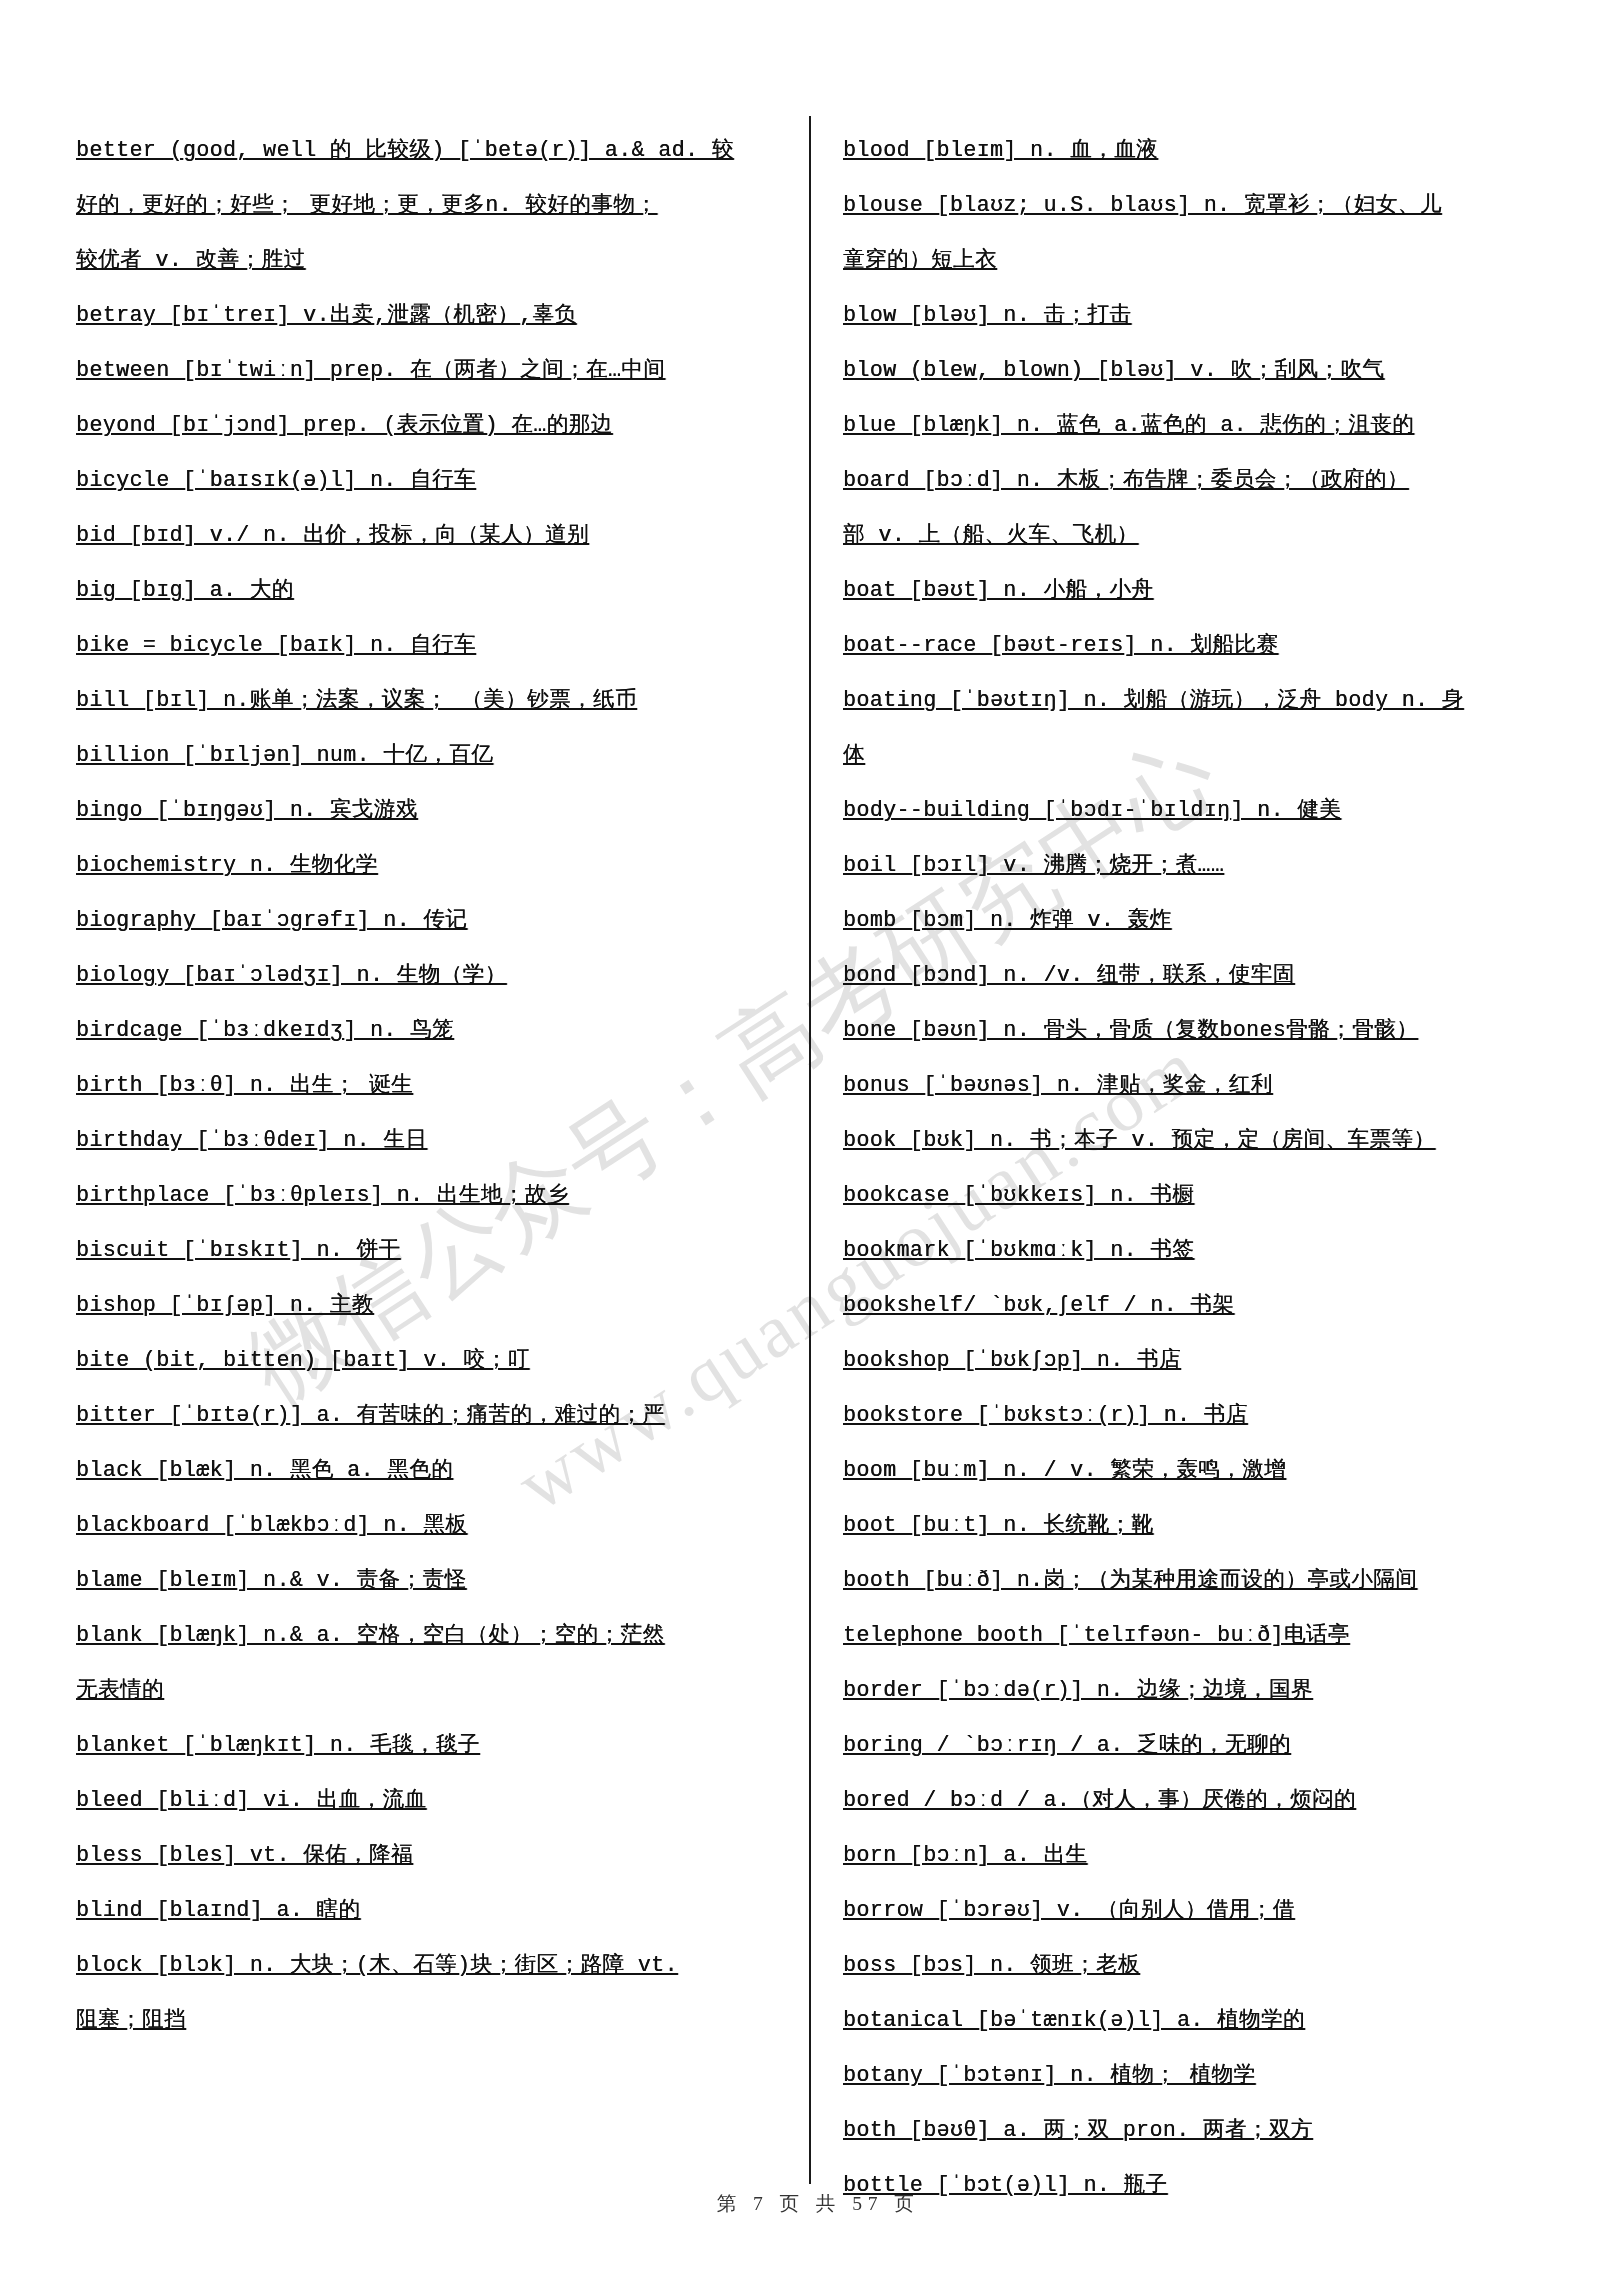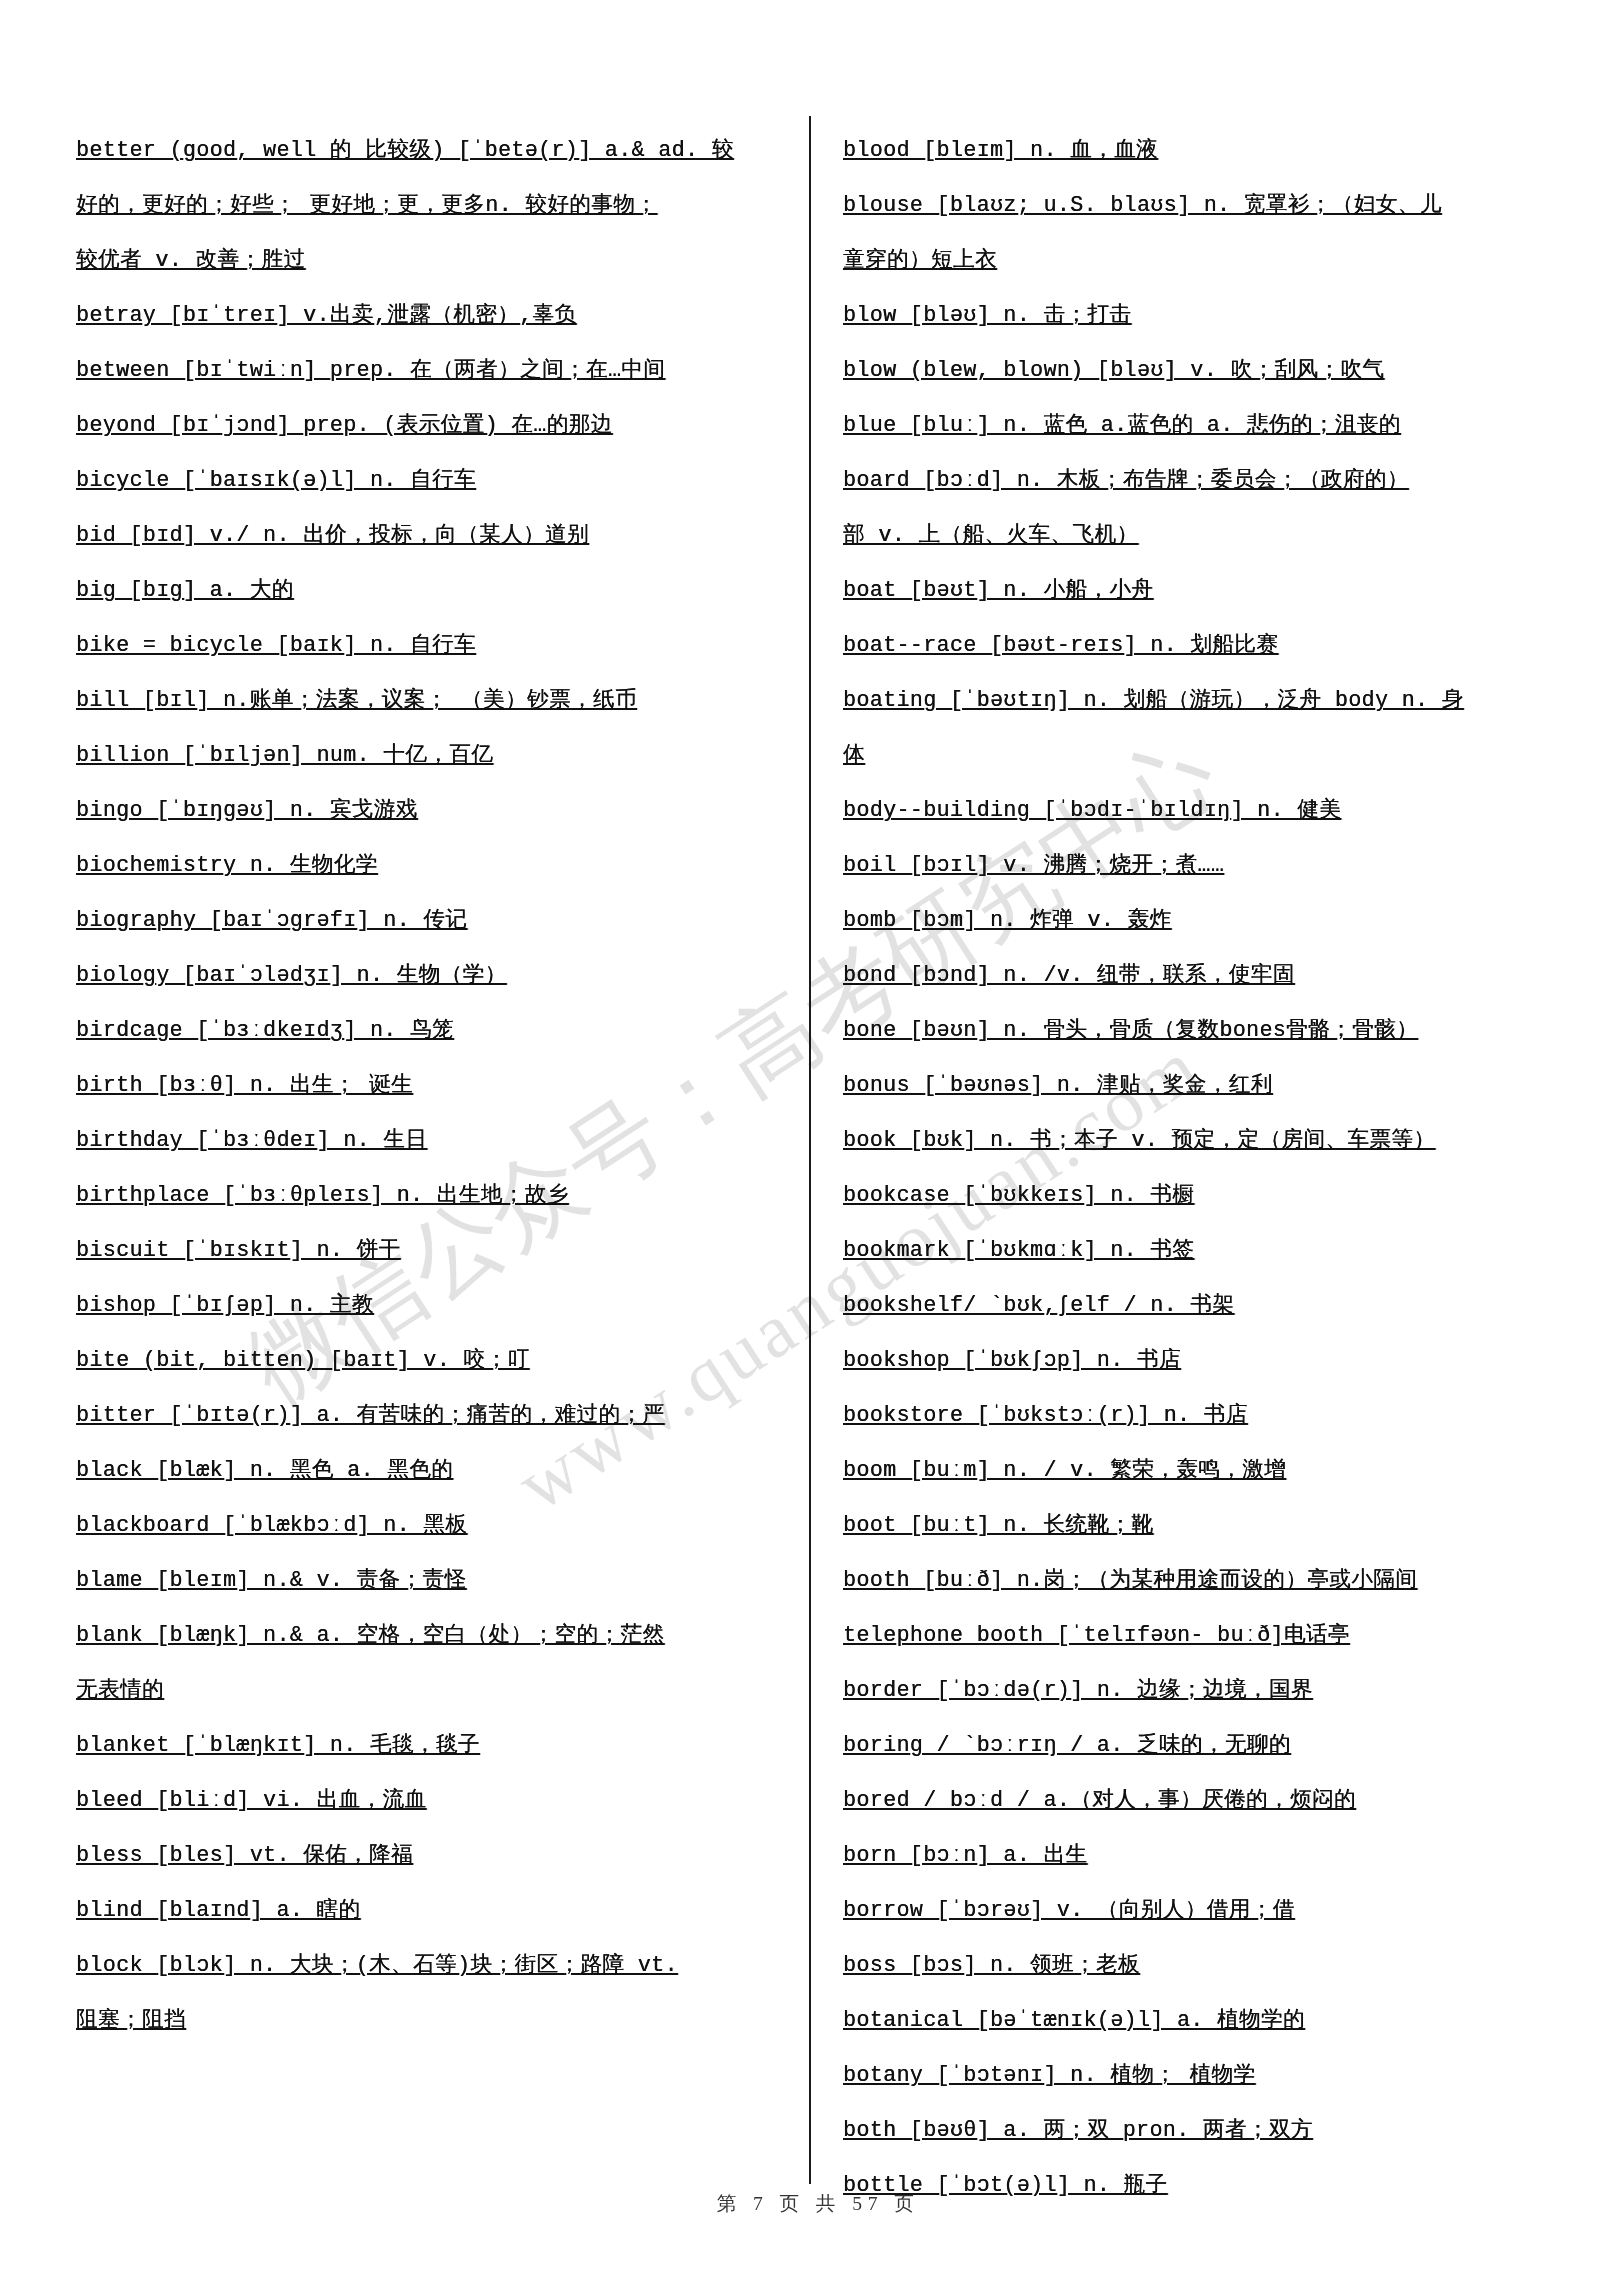--- a/index.html
+++ b/index.html
@@ -82,21 +82,21 @@
       <div class="line">block  [blɔk] n. 大块；(木、石等)块；街区；路障 vt.</div>
       <div class="line">阻塞；阻挡</div>
     </div>
   <div class="divider"></div>
   <div class="column col-right" id="col-right">
       <div class="line">blood  [bleɪm] n. 血，血液</div>
       <div class="line">blouse  [blaʊz; u.S. blaʊs] n. 宽罩衫；（妇女、儿</div>
       <div class="line">童穿的）短上衣</div>
       <div class="line">blow  [bləʊ] n. 击；打击</div>
       <div class="line">blow (blew, blown)  [bləʊ] v. 吹；刮风；吹气</div>
-      <div class="line">blue  [bluː] n. 蓝色 a.蓝色的 a. 悲伤的；沮丧的</div>
+      <div class="line">blue  [blæŋk] n. 蓝色 a.蓝色的 a. 悲伤的；沮丧的</div>
       <div class="line">board  [bɔːd] n. 木板；布告牌；委员会；（政府的）</div>
       <div class="line">部 v. 上（船、火车、飞机）</div>
       <div class="line">boat  [bəʊt] n. 小船，小舟</div>
       <div class="line">boat--race  [bəʊt-reɪs] n. 划船比赛</div>
       <div class="line">boating  [ˈbəʊtɪŋ] n. 划船（游玩），泛舟 body n. 身</div>
       <div class="line">体</div>
       <div class="line">body--building  [ˈbɔdɪ-ˈbɪldɪŋ] n. 健美</div>
       <div class="line">boil  [bɔɪl] v. 沸腾；烧开；煮……</div>
       <div class="line">bomb  [bɔm] n. 炸弹 v. 轰炸</div>
       <div class="line">bond  [bɔnd] n. /v. 纽带，联系，使牢固</div>

